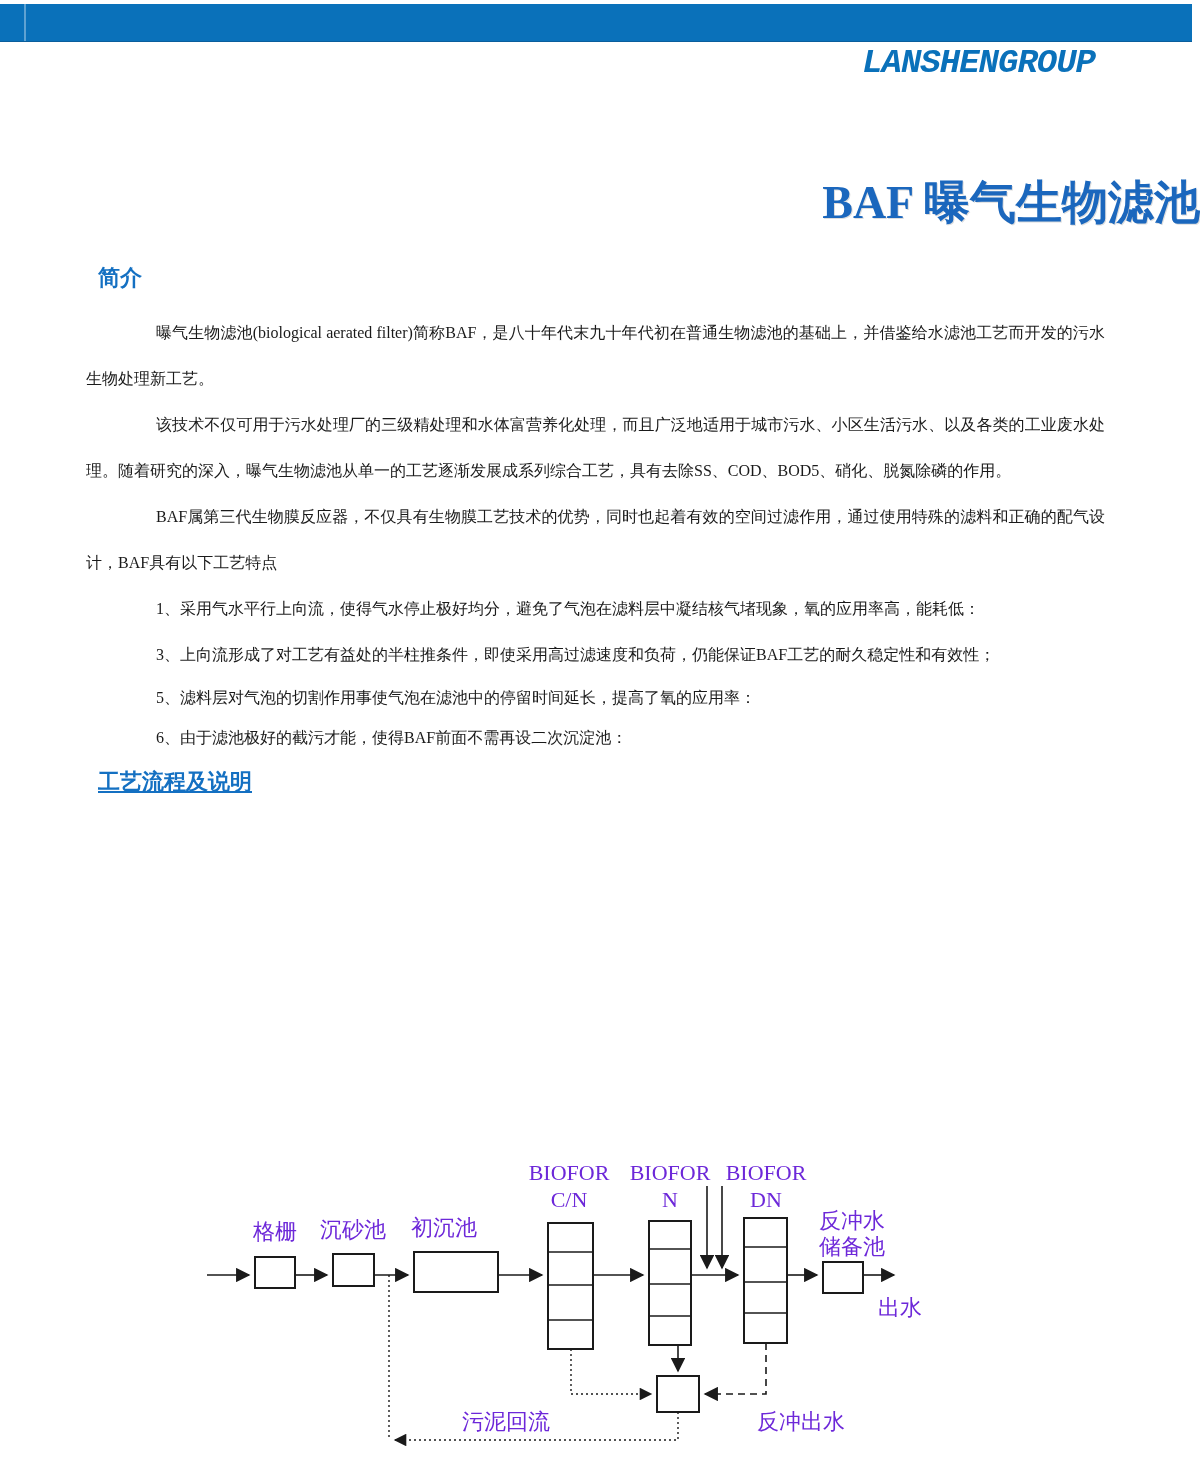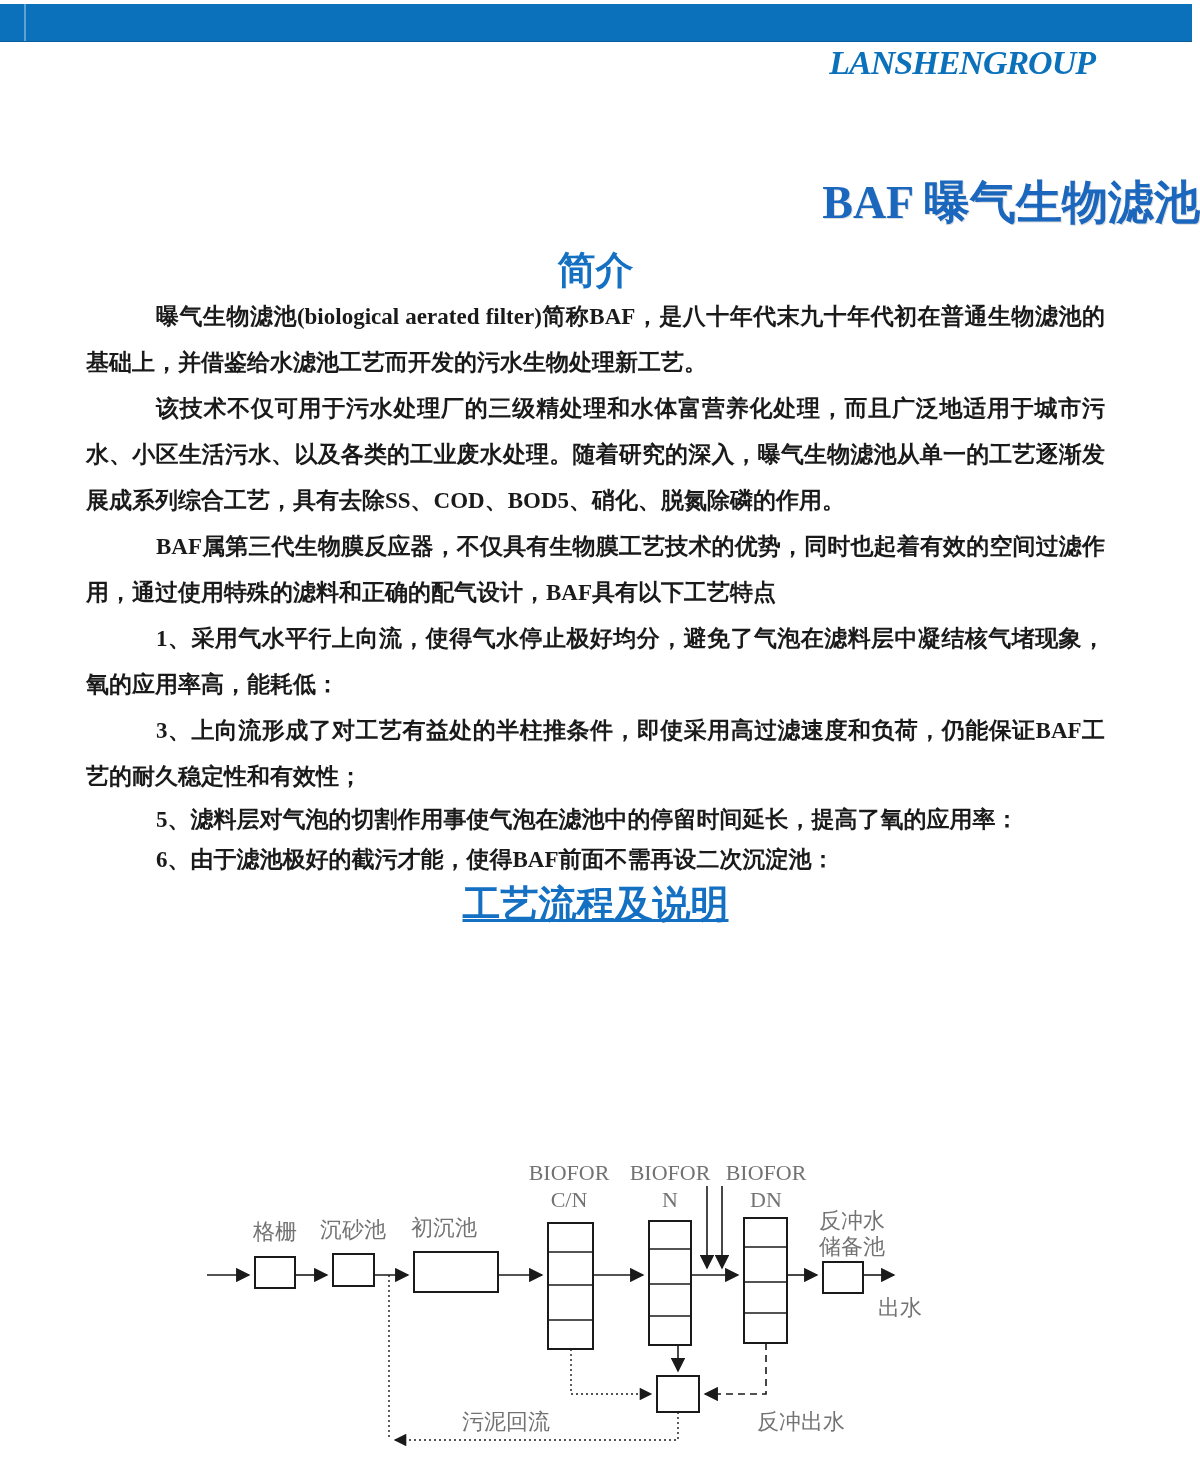--- a/index.html
+++ b/index.html
@@ -7,46 +7,46 @@
     position:relative;width:1200px;height:1480px;background:#ffffff;
     overflow:hidden;font-family:"Liberation Serif","DejaVu Serif",serif;color:#1a1a1a;
     margin:0 auto;
   }
   
   .topbar{position:absolute;left:0;top:4px;width:1192px;height:37px;background:#0a71ba;border-bottom:1px solid #0a5e9c;}
   .topbar-notch{position:absolute;left:24px;top:0;width:2px;height:100%;background:rgba(255,255,255,0.35);}
   
   .logo{
     position:absolute;top:44px;right:105px;
-    font-family:Liberation Serif, serif;
+    font-family:Liberation Mono, monospace;
     font-style:italic;font-weight:bold;font-size:34px;letter-spacing:-1px;color:#0a71ba;
   }
   
   .doc-title{
     position:absolute;top:172px;left:0;width:100%;text-align:right;
     font-size:46px;font-weight:bold;color:#1b67bd;
     text-shadow:1px 1px 0 rgba(120,120,120,0.25);
   }
   
   .content{position:absolute;top:246px;left:86px;width:1019px;}
   .content h2{
     font-family:"Liberation Sans","DejaVu Sans",sans-serif;
-    font-size:38px;line-height:40px;margin:4px;color:#1470c2;font-weight:bold;text-align:center;
+    font-size:22px;line-height:40px;margin:12px;color:#1470c2;font-weight:bold;
   }
   .content h2.h-features{margin-top:12px;}
   .content h2.h-process{margin-top:4px;text-decoration:underline;}
   .content p{
-    margin:0;font-size:23px;line-height:46px;text-align:justify;text-indent:70px;font-weight:bold;
+    margin:0;font-size:16px;line-height:46px;text-align:justify;text-indent:70px;
   }
   .content p.single{line-height:40px;}
   
   .diagram{position:absolute;left:190px;top:1155px;width:740px;height:315px;}
   .diagram svg{position:absolute;left:0;top:0;}
   .dg-label{
-    position:absolute;font-size:22px;line-height:26px;white-space:nowrap;color:#737373;
+    position:absolute;font-size:22px;line-height:26px;white-space:nowrap;color:#6d28d9;
   }
   .dg-center{transform:translateX(-50%);}
 </style>
 </head>
 <body>
 
 <div class="page">
 
   <div class="topbar">
     <div class="topbar-notch"></div>

